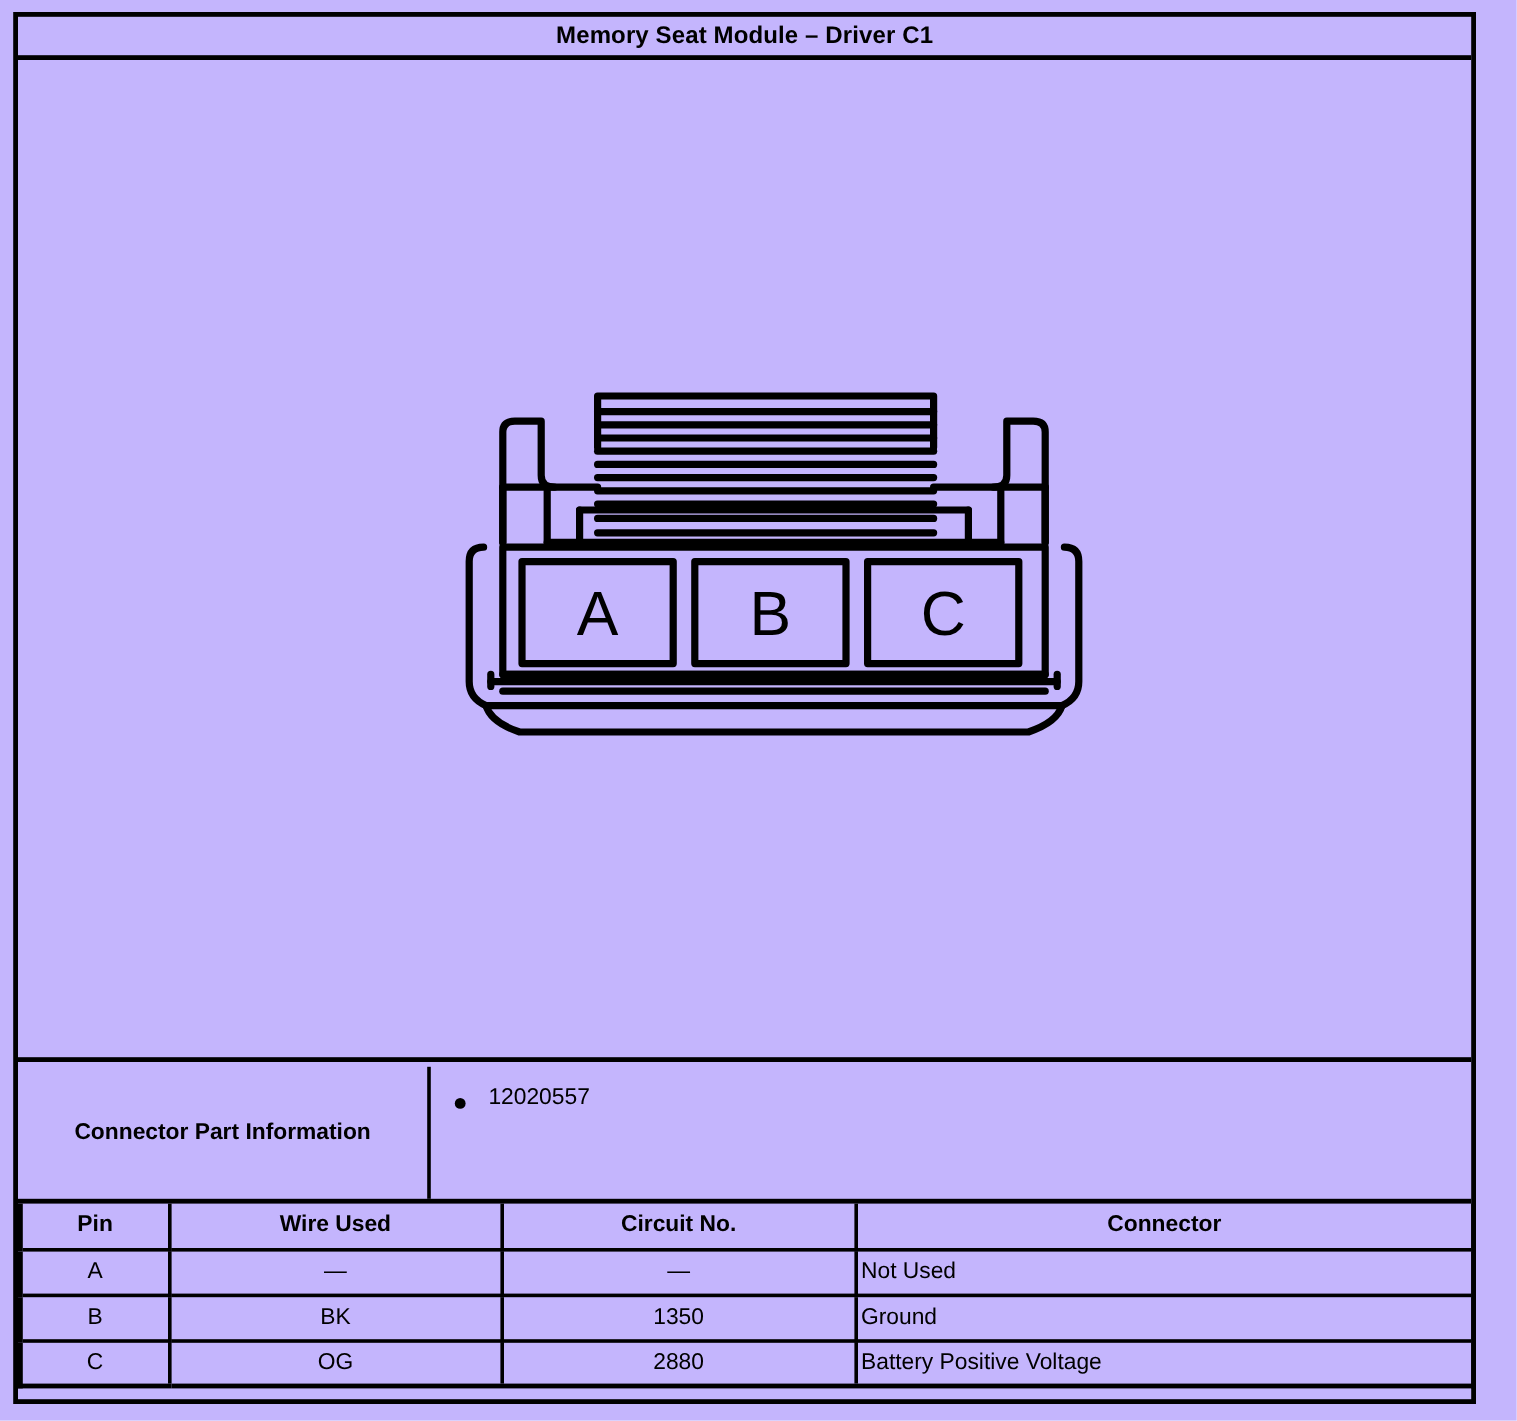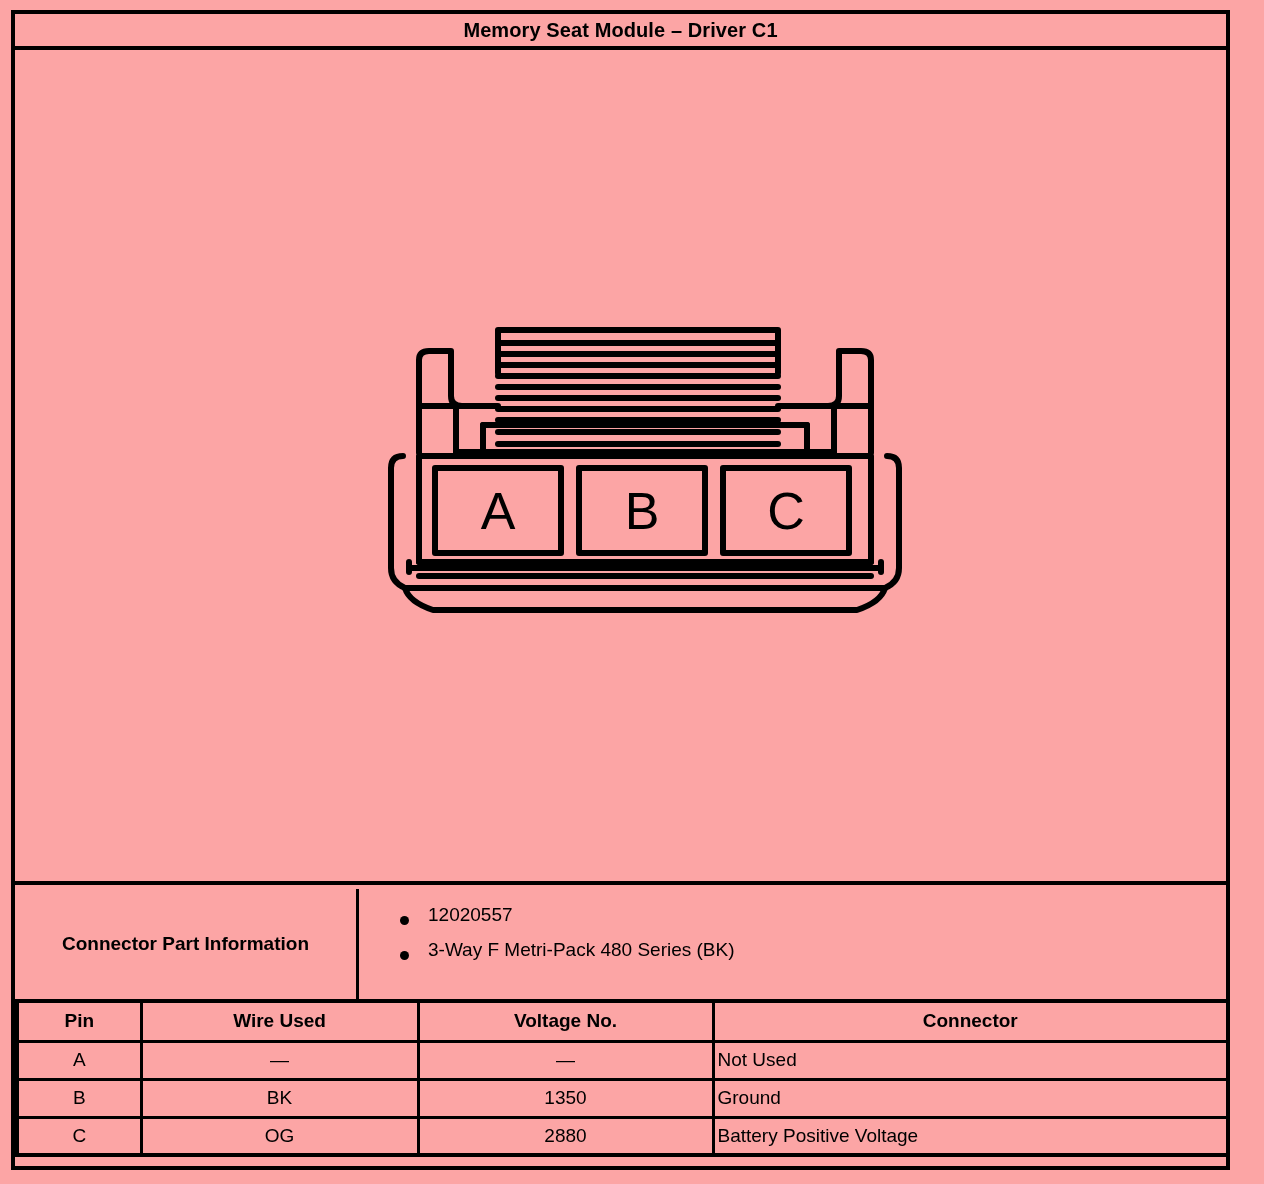--- a/index.html
+++ b/index.html
@@ -11,21 +11,21 @@
   body {
     font-family: "Liberation Sans", sans-serif;
     color: #000000;
     -webkit-font-smoothing: none;
   }
 
   #page {
     position: relative;
     width: 1264px;
     height: 1184px;
-    background: #fca5a5;
+    background: #c4b5fd;
     overflow: hidden;
   }
 
   
   .frame {
     position: absolute;
     left: 11px;
     top: 10px;
     width: 1219px;
     height: 1160px;
@@ -88,21 +88,20 @@
     display: flex;
     align-items: center;
     justify-content: center;
     font-size: 19px;
     font-weight: bold;
   }
   .cpi-values {
     flex: 1;
     padding-top: 16px;
     box-sizing: border-box;
-    margin-left: 21px;
   }
   .cpi-item {
     display: flex;
     align-items: flex-start;
     height: 35px;
   }
   .cpi-bullet {
     width: 48px;
     text-align: center;
     font-size: 19px;
@@ -240,33 +239,29 @@
     </div>
   </div>
 
   <div class="cpi-row">
     <div class="cpi-label">Connector Part Information</div>
     <div class="cpi-values">
       <div class="cpi-item">
         <span class="cpi-bullet"><i class="dot"></i></span>
         <span class="cpi-text">12020557</span>
       </div>
-      <div class="cpi-item">
-        <span class="cpi-bullet"><i class="dot"></i></span>
-        <span class="cpi-text">3-Way F Metri-Pack 480 Series (BK)</span>
-      </div>
     </div>
   </div>
 
   <table class="pin-table">
     <thead>
       <tr>
         <th class="col-pin">Pin</th>
         <th class="col-wire">Wire Used</th>
-        <th class="col-ckt">Voltage No.</th>
+        <th class="col-ckt">Circuit No.</th>
         <th class="col-fn">Connector</th>
       </tr>
     </thead>
     <tbody>
       <tr>
         <td>A</td>
         <td>—</td>
         <td>—</td>
         <td class="fn">Not Used</td>
       </tr>

